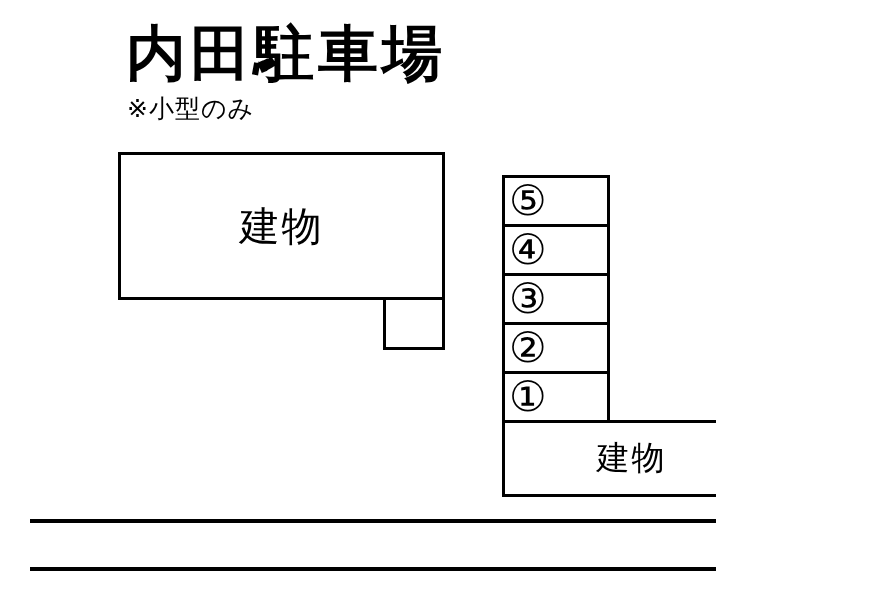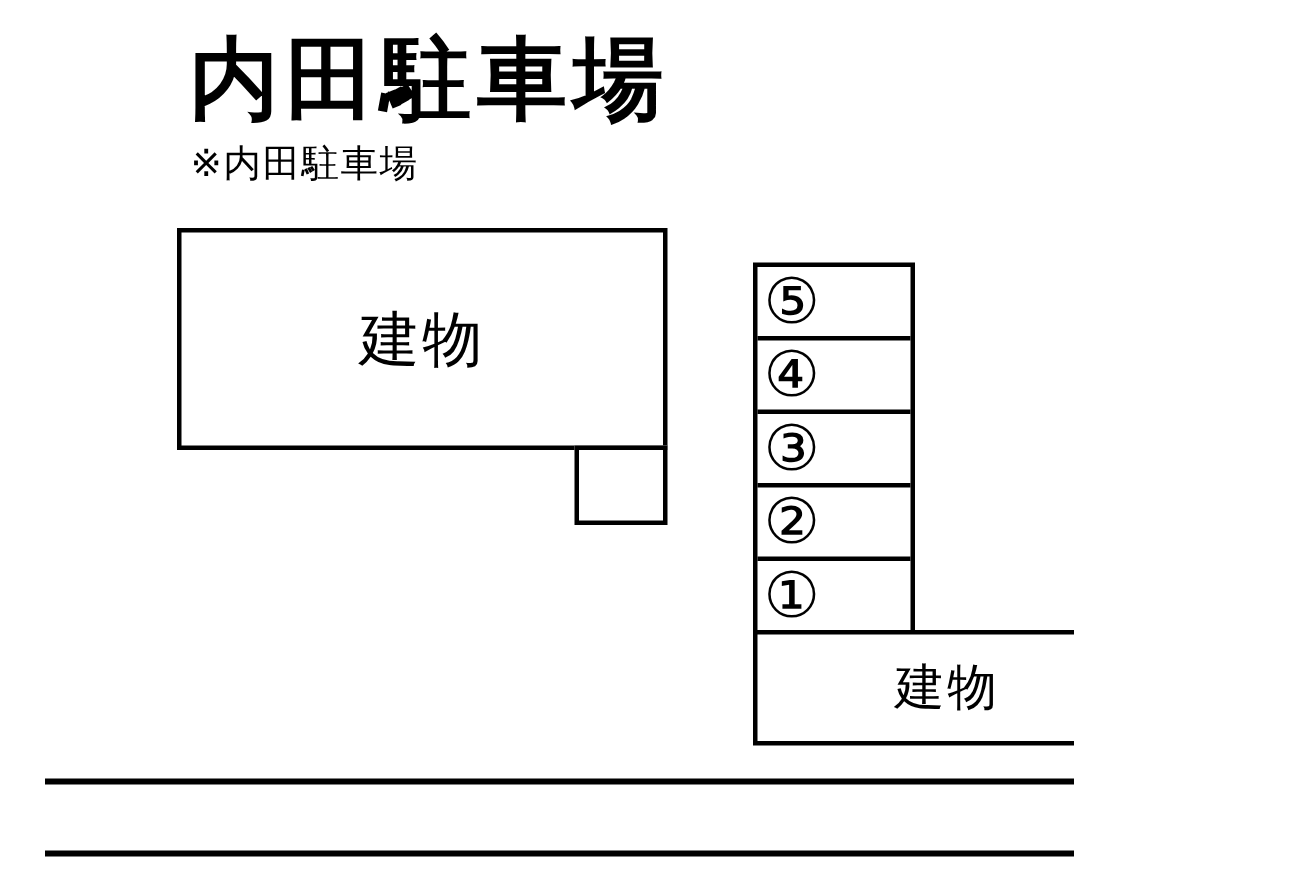--- a/index.html
+++ b/index.html
@@ -110,21 +110,21 @@
   .road-line-top { top: 519px; }
   .road-line-bottom { top: 567px; }
 </style>
 </head>
 <body>
 
 <div class="canvas">
 
   <div class="title">内田駐車場</div>
 
-  <div class="subtitle">※内田駐車場</div>
+  <div class="subtitle">※小型のみ</div>
 
   <div class="building-main">
     <span class="building-label">建物</span>
   </div>
 
   <div class="building-annex"></div>
 
   <div class="parking-column">
     <div class="parking-cell">
       <span class="circled-number">⑤</span>

